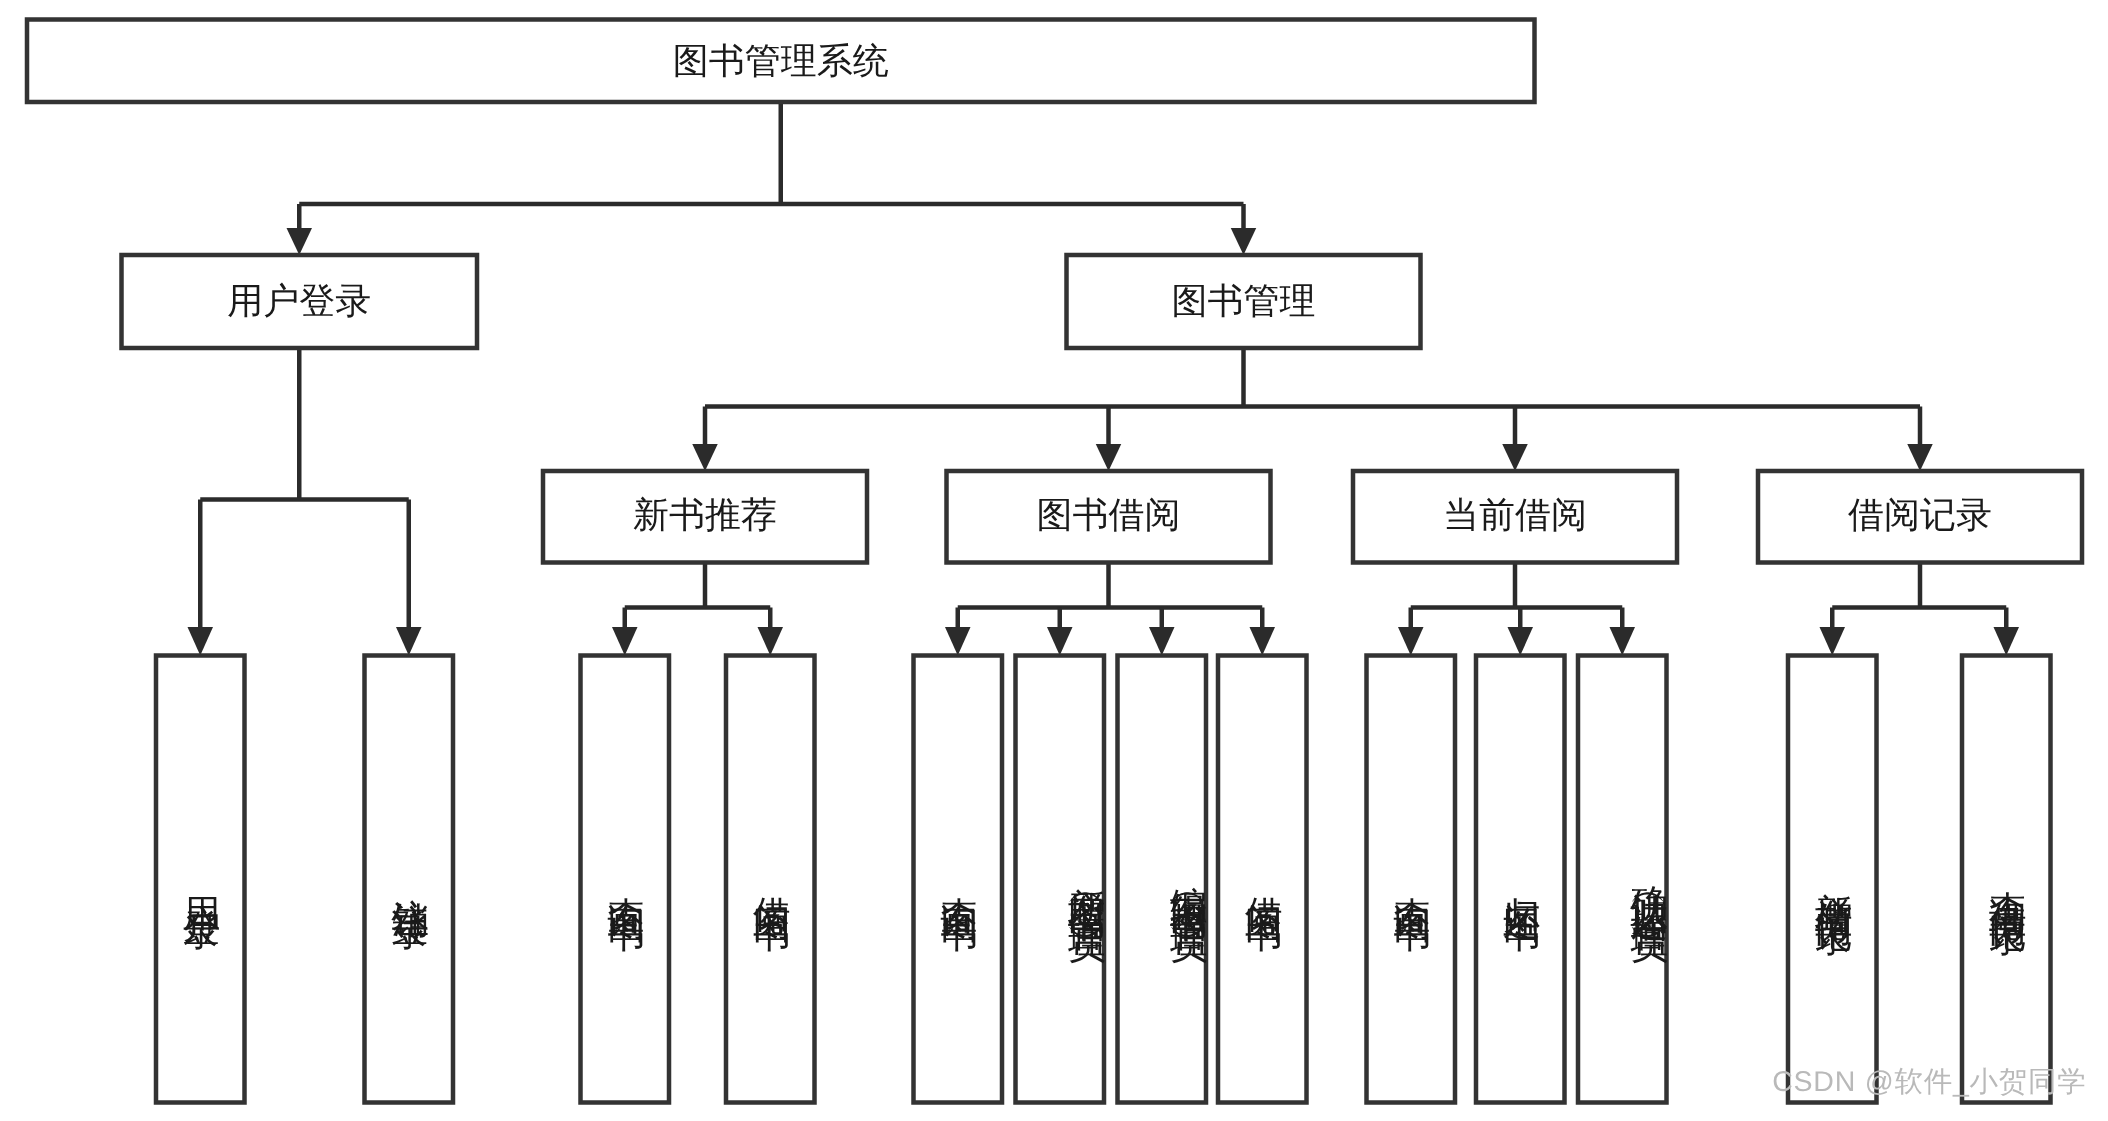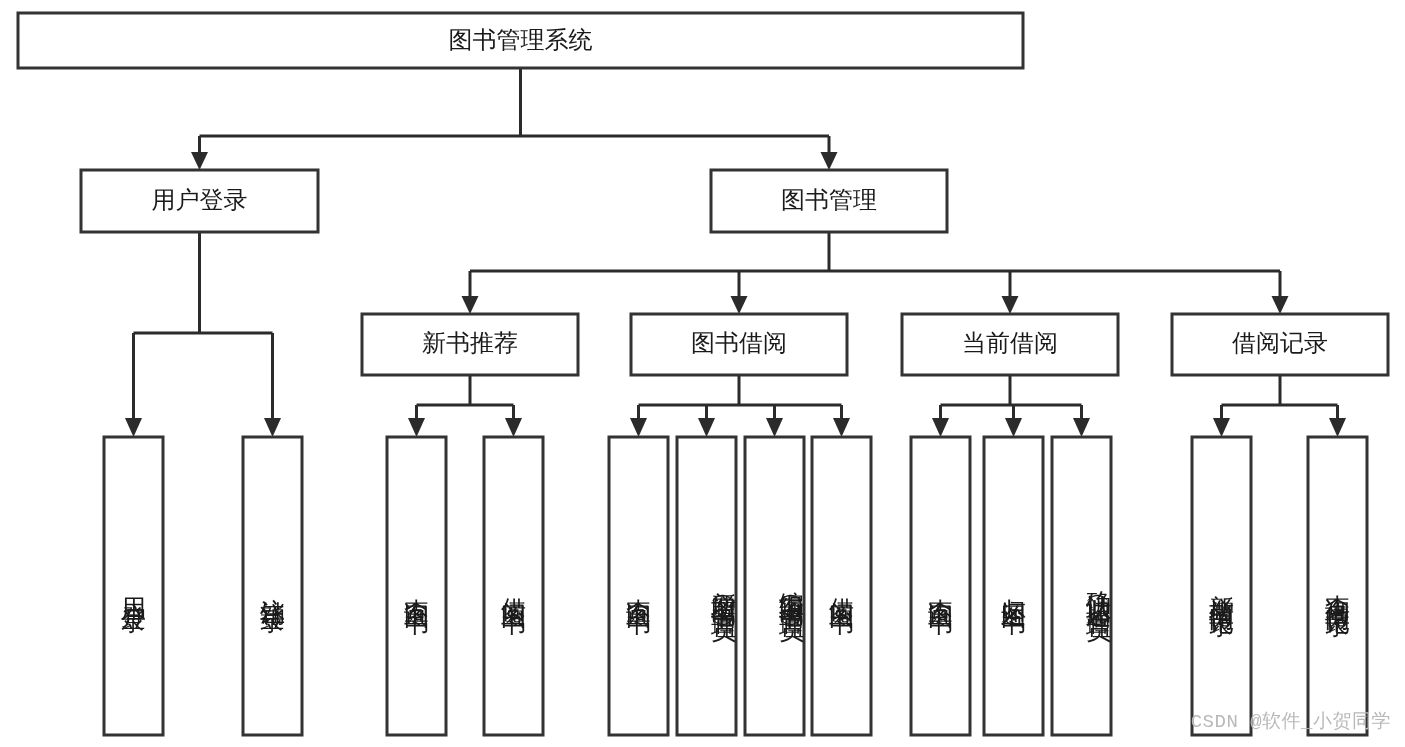--- a/index.html
+++ b/index.html
@@ -60,21 +60,21 @@
     display: flex;
     align-items: center;
     justify-content: center;
     white-space: nowrap;
     pointer-events: none;
   }
   .watermark {
     position: absolute;
     right: 14px;
     bottom: 6px;
-    font-family: Liberation Mono, monospace;
+    font-family: Liberation Sans, sans-serif;
     font-size: 19px;
     color: #b9b9b9;
     letter-spacing: 0.5px;
     user-select: none;
   }
 </style>
 </head>
 <body>
 
 <div id="diagram-root">

